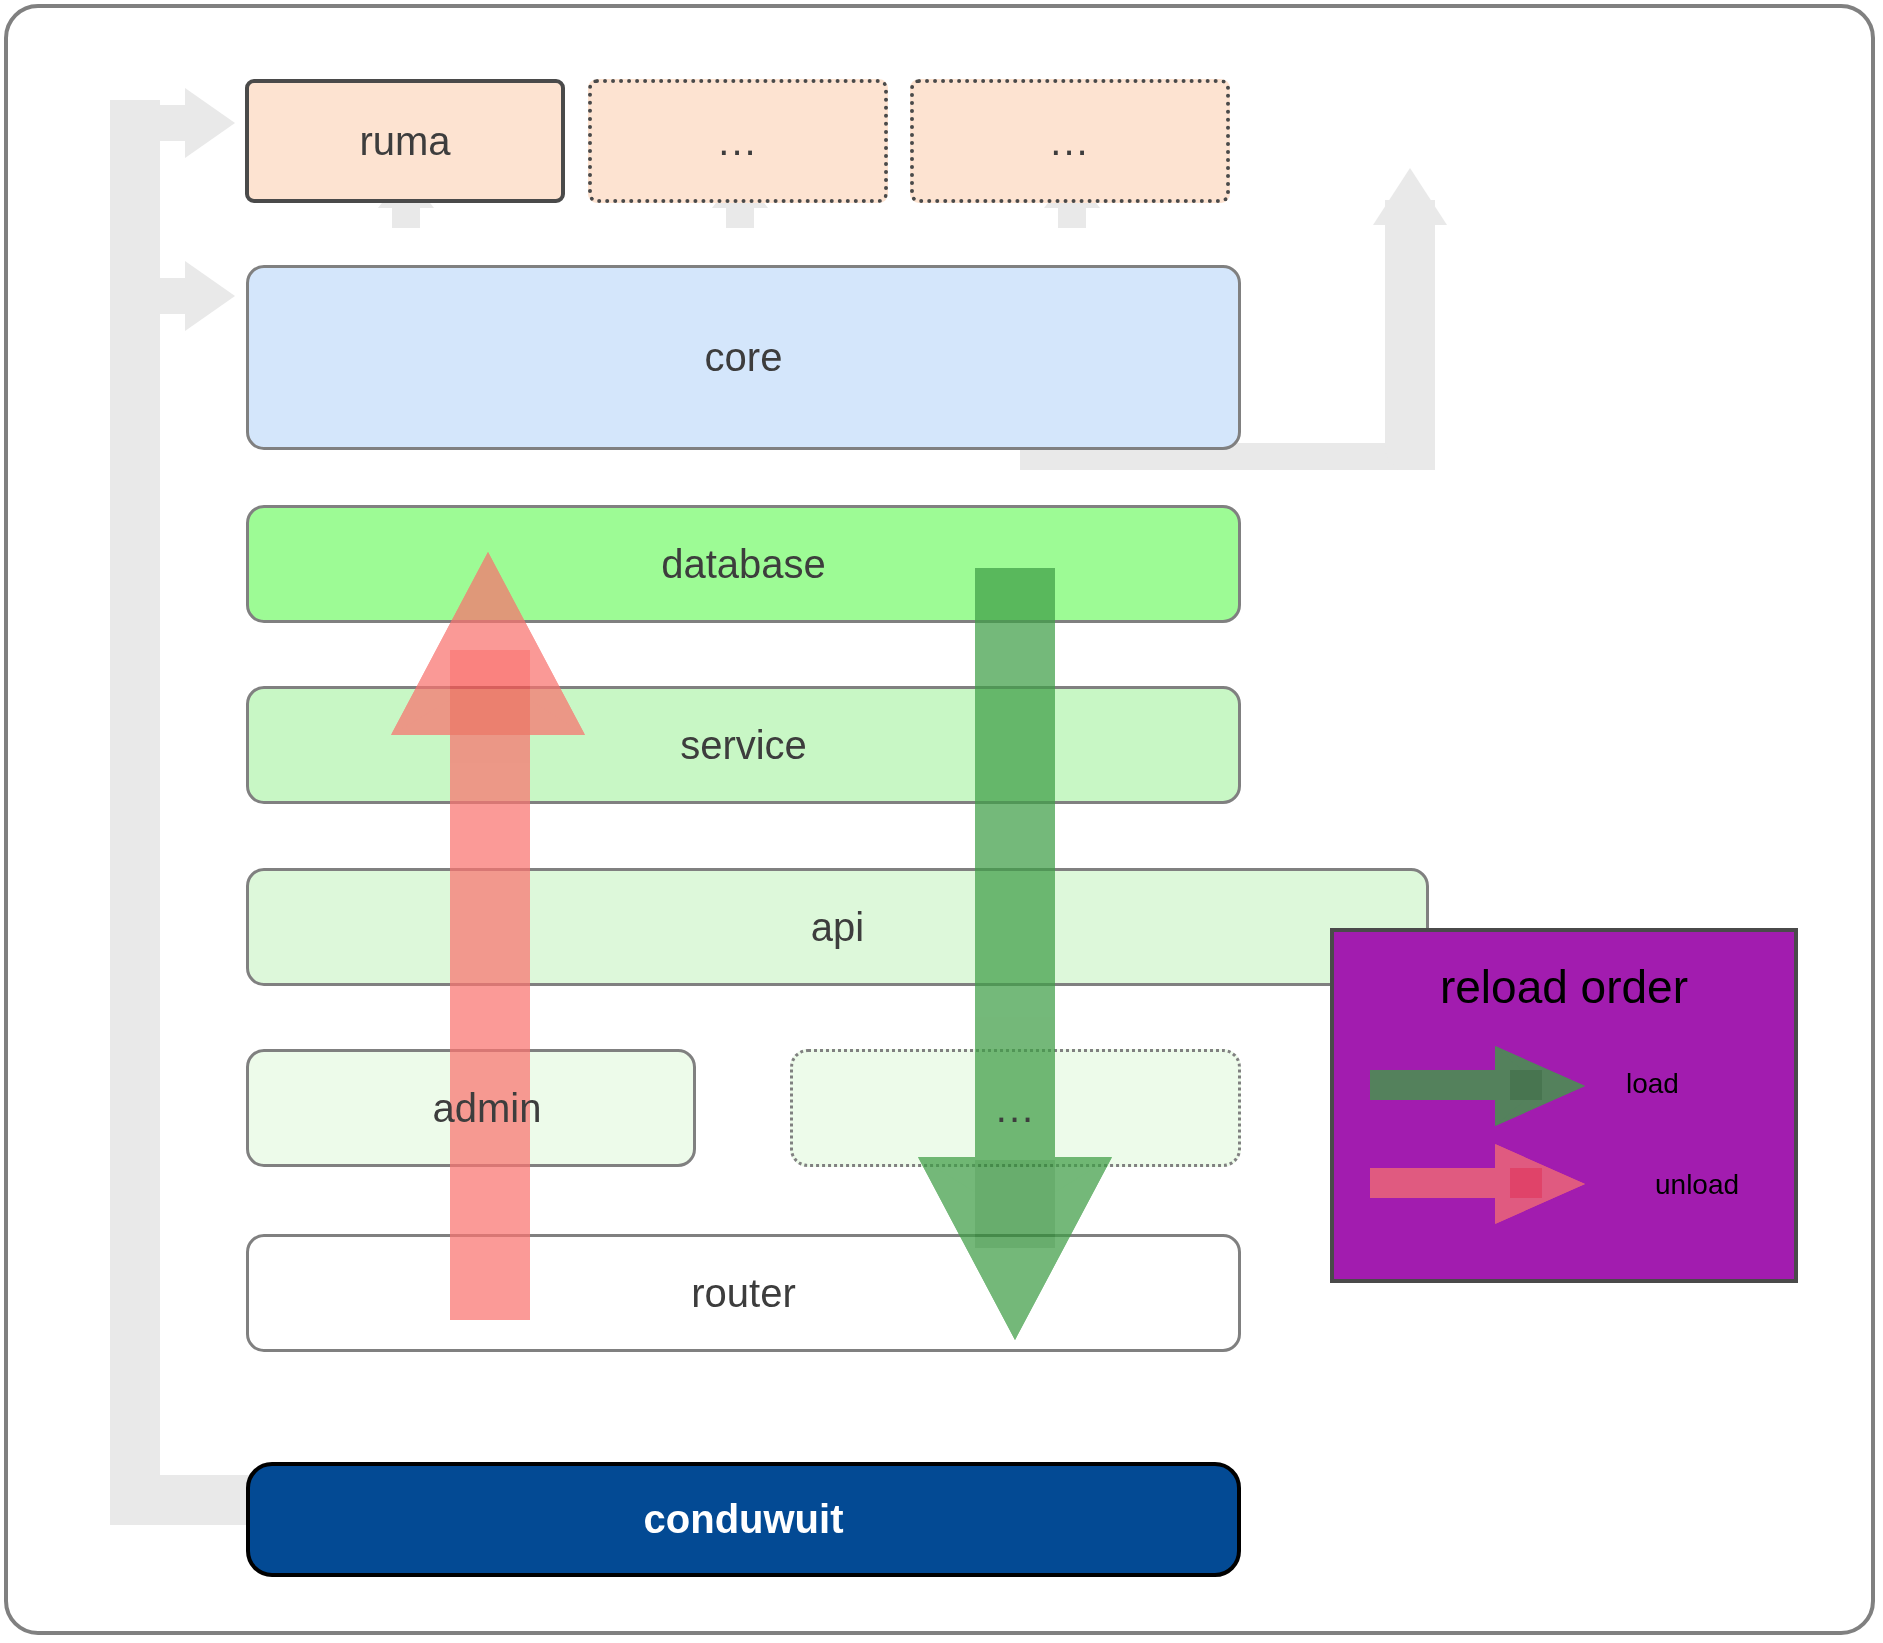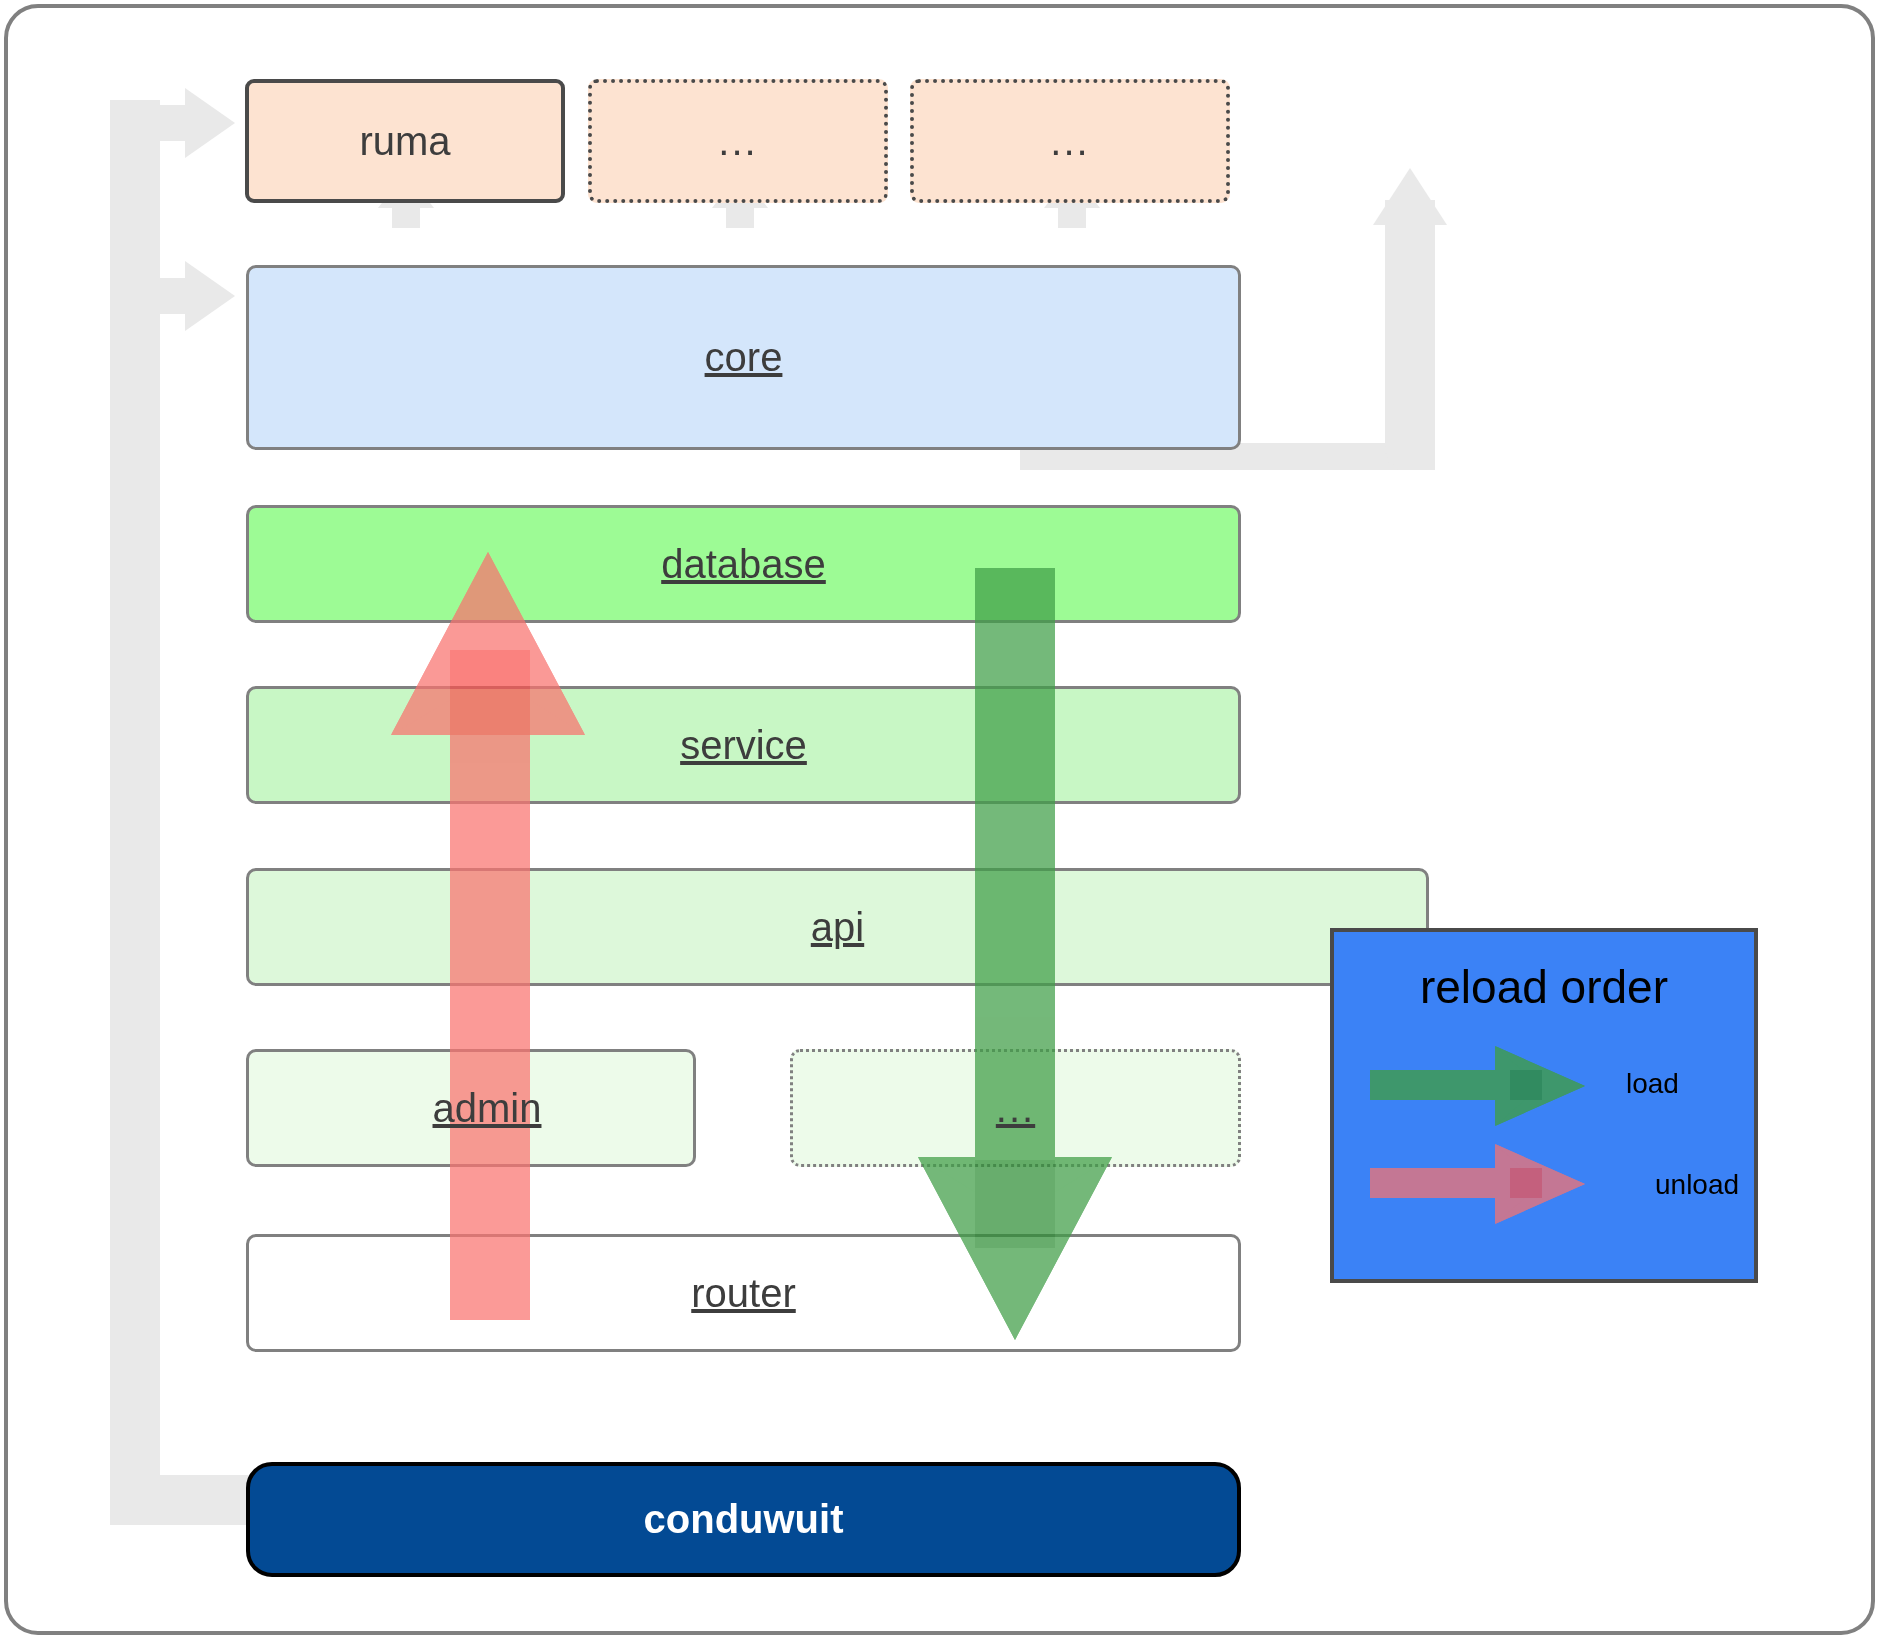--- a/index.html
+++ b/index.html
@@ -48,32 +48,31 @@
   .dep {
     background: #fde3d1;
     border: 4px solid #4a4a4a;
     border-radius: 9px;
   }
   .dep.dotted {
     border: 4px dotted #4a4a4a;
   }
   .layer {
     border: 3px solid #808080;
-    border-radius: 10px;
-    text-decoration: underline;
+    border-radius: 18px;
   }
   .layer.dotted { border: 3px dotted #808080; }
   .dots { letter-spacing: 2px; font-size: 40px; line-height: 0.6; }
   #legend {
     position: absolute;
     left: 1330px;
     top: 928px;
-    width: 428px;
+    width: 468px;
     height: 355px;
-    background: #3b82f6;
+    background: #a21caf;
     border: 4px solid #4a4a4a;
     box-sizing: border-box;
   }
   #legend-title {
     position: absolute;
     left: 0; top: 28px;
     width: 100%;
     text-align: center;
     font-size: 46px;
     color: #000000;

